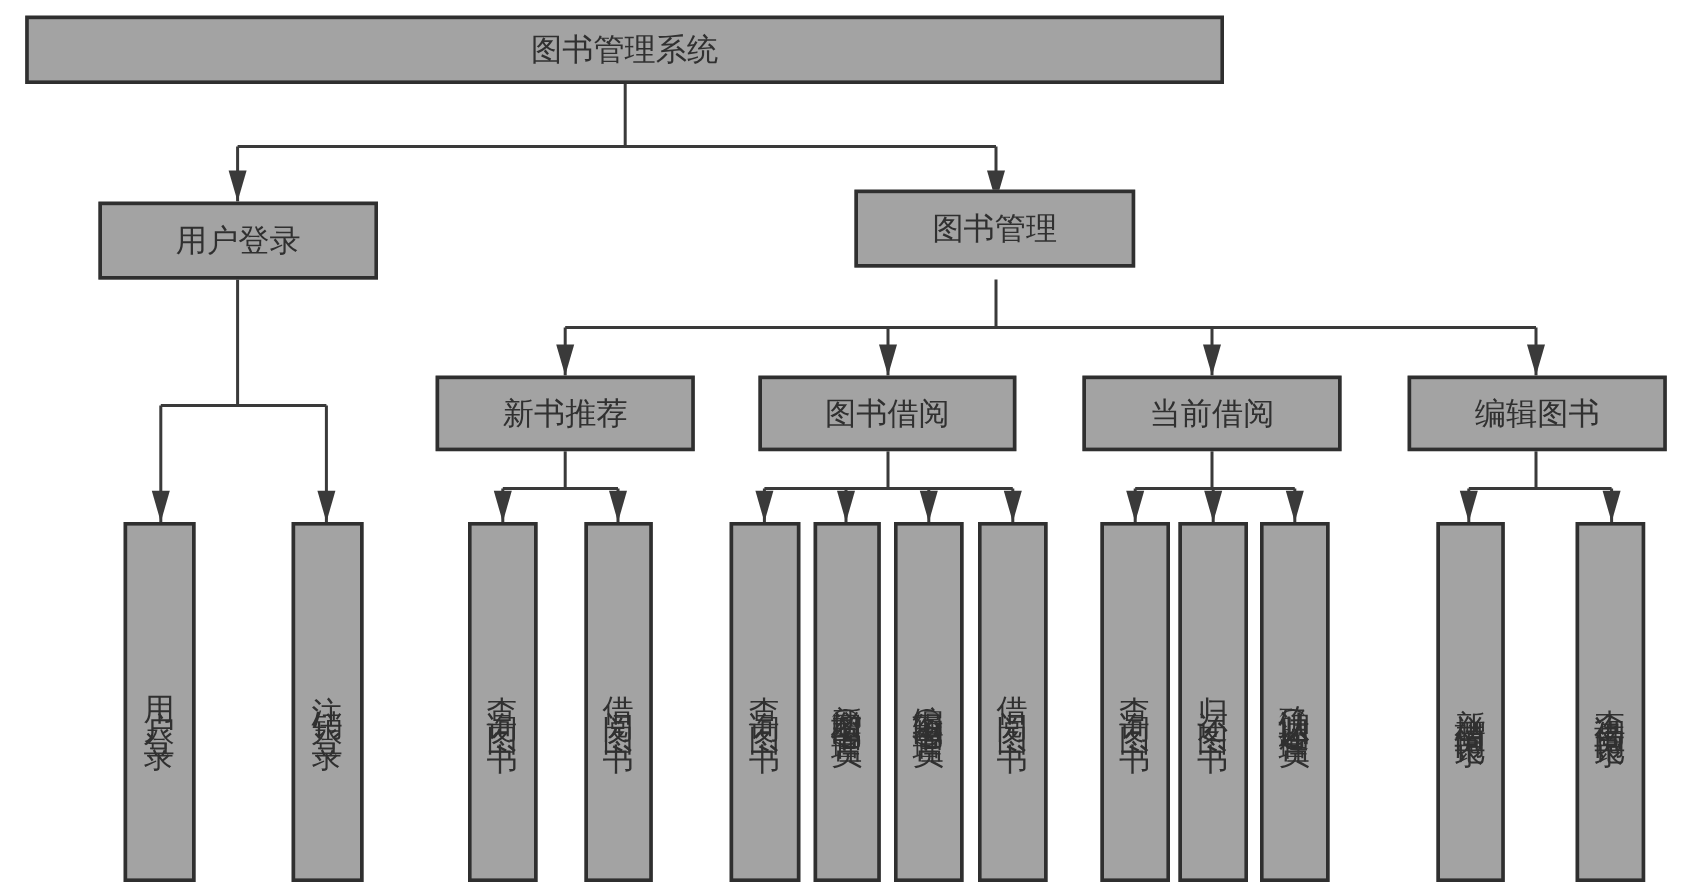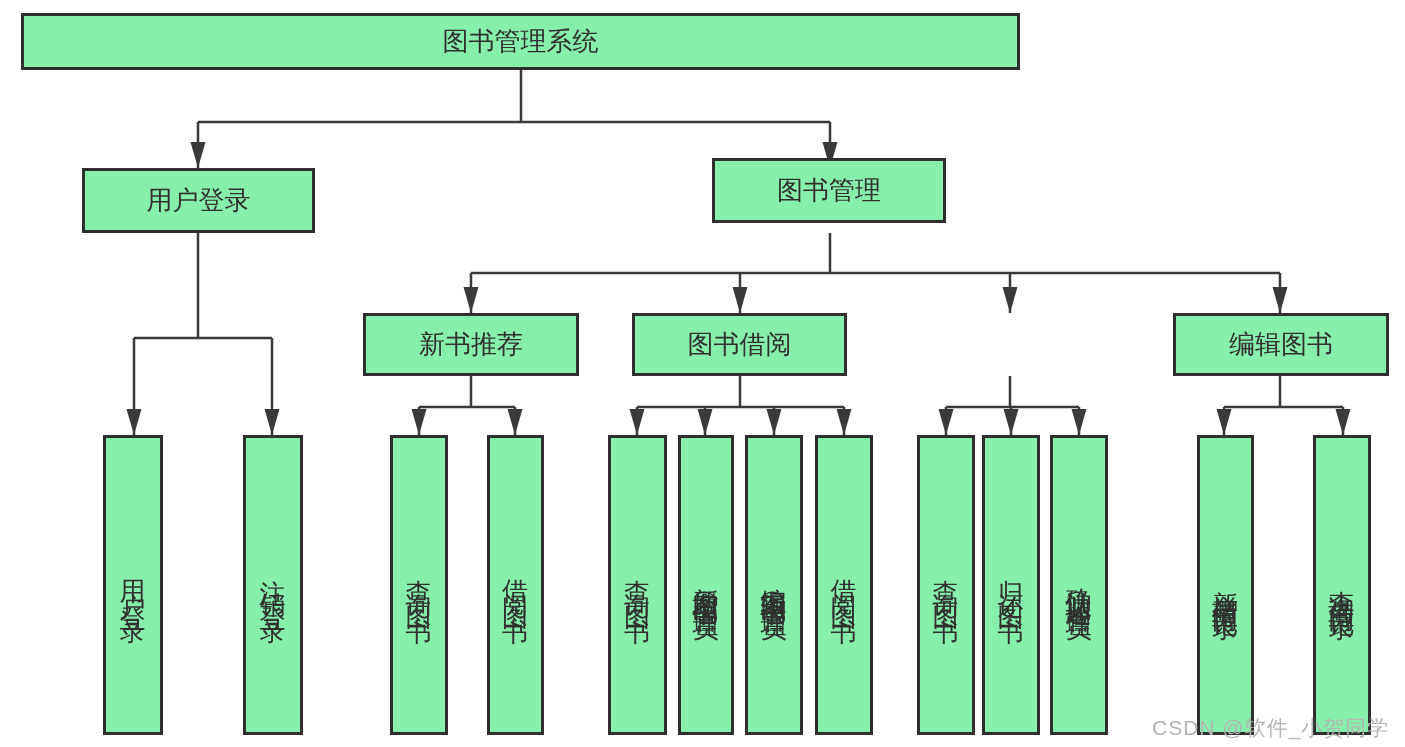--- a/index.html
+++ b/index.html
@@ -2,21 +2,21 @@
 <html><head>
 <meta charset="utf-8">
 <style>
   html,body{margin:0;padding:0;background:#fff;}
   #stage{
     position:relative;width:1405px;height:747px;background:#ffffff;
     font-family:"Liberation Sans",sans-serif;overflow:hidden;
   }
   #connector-layer{position:absolute;left:0;top:0;z-index:0;}
   .box{
-    position:absolute;background:#86efac;border:3px solid #2f2f2f;
+    position:absolute;background:#a3a3a3;border:3px solid #2f2f2f;
     box-sizing:border-box;display:flex;align-items:center;justify-content:center;
     color:#303030;z-index:1;
   }
   .hbox{font-size:26px;}
   .l2{top:313px;height:63px;}
   .vbox{top:435px;height:300px;}
   .vtext{writing-mode:vertical-rl;font-size:26px;line-height:1;}
   .s4{letter-spacing:13px;}
   .s6{letter-spacing:5px;}
   .s9{letter-spacing:4px;}
@@ -73,20 +73,23 @@
   <div class="box hbox" style="left:712px;top:158px;width:234px;height:65px">
     <span>图书管理</span>
   </div>
 
   <div class="box hbox l2" style="left:632px;width:215px">
     <span>图书借阅</span>
   </div>
   <div class="box hbox l2" style="left:363px;width:216px">
     <span>新书推荐</span>
   </div>
+  <div class="box hbox l2" style="left:902px;width:216px">
+    <span>当前借阅</span>
+  </div>
   <div class="box hbox l2" style="left:1173px;width:216px">
     <span>编辑图书</span>
   </div>
 
   <div class="box vbox" style="left:103px;width:60px">
     <span class="vtext s4">用户登录</span>
   </div>
   <div class="box vbox" style="left:243px;width:60px">
     <span class="vtext s4">注销登录</span>
   </div>
@@ -121,15 +124,14 @@
     <span class="vtext s9">确认归还（管理员）</span>
   </div>
 
   <div class="box vbox" style="left:1197px;width:57px">
     <span class="vtext s6">新增借阅记录</span>
   </div>
   <div class="box vbox" style="left:1313px;width:58px">
     <span class="vtext s6">查询借阅记录</span>
   </div>
 
-  <div class="watermark">CSDN @软件_小贺同学</div>
 
 </div>
 
 </body></html>

